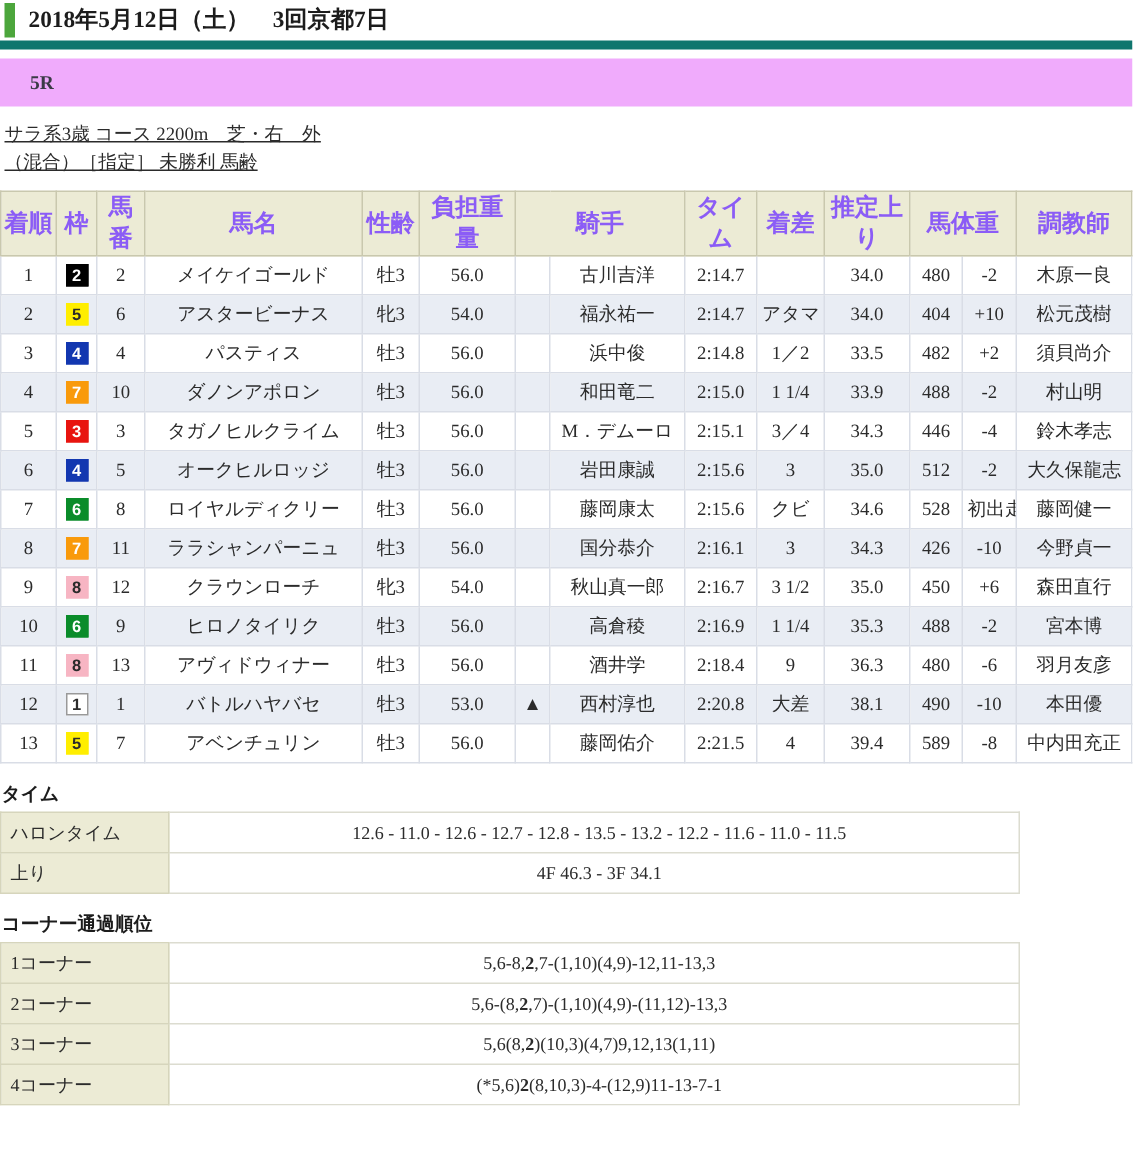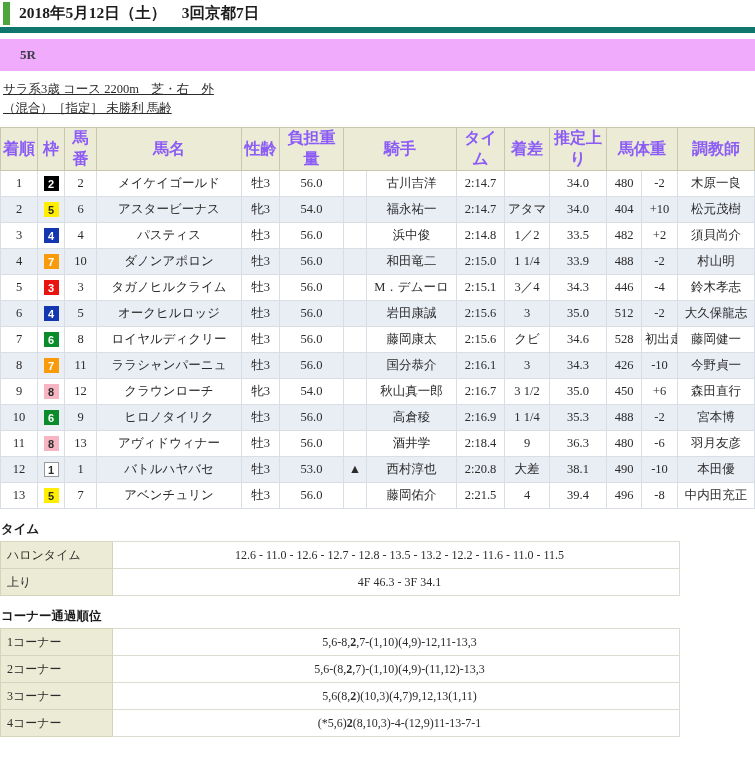--- a/index.html
+++ b/index.html
@@ -411,21 +411,21 @@
           <td><span class="waku" style="background: rgb(255, 238, 0); color: rgb(43, 43, 43); border: 1px solid rgb(255, 238, 0);">5</span></td>
           <td class="num">7</td>
           <td class="horse">アベンチュリン</td>
           <td class="num">牡3</td>
           <td class="num">56.0</td>
           <td class="mark"></td>
           <td class="jockey">藤岡佑介</td>
           <td class="num">2:21.5</td>
           <td class="num">4</td>
           <td class="num">39.4</td>
-          <td class="num">496</td>
+          <td class="num">589</td>
           <td class="num">-8</td>
           <td class="trainer">中内田充正</td>
           <td class="num">4</td>
         </tr>
       </tbody>
   </table>
 
   <div class="sec-title">タイム</div>
   <table class="info">
     <tbody id="time-body">

